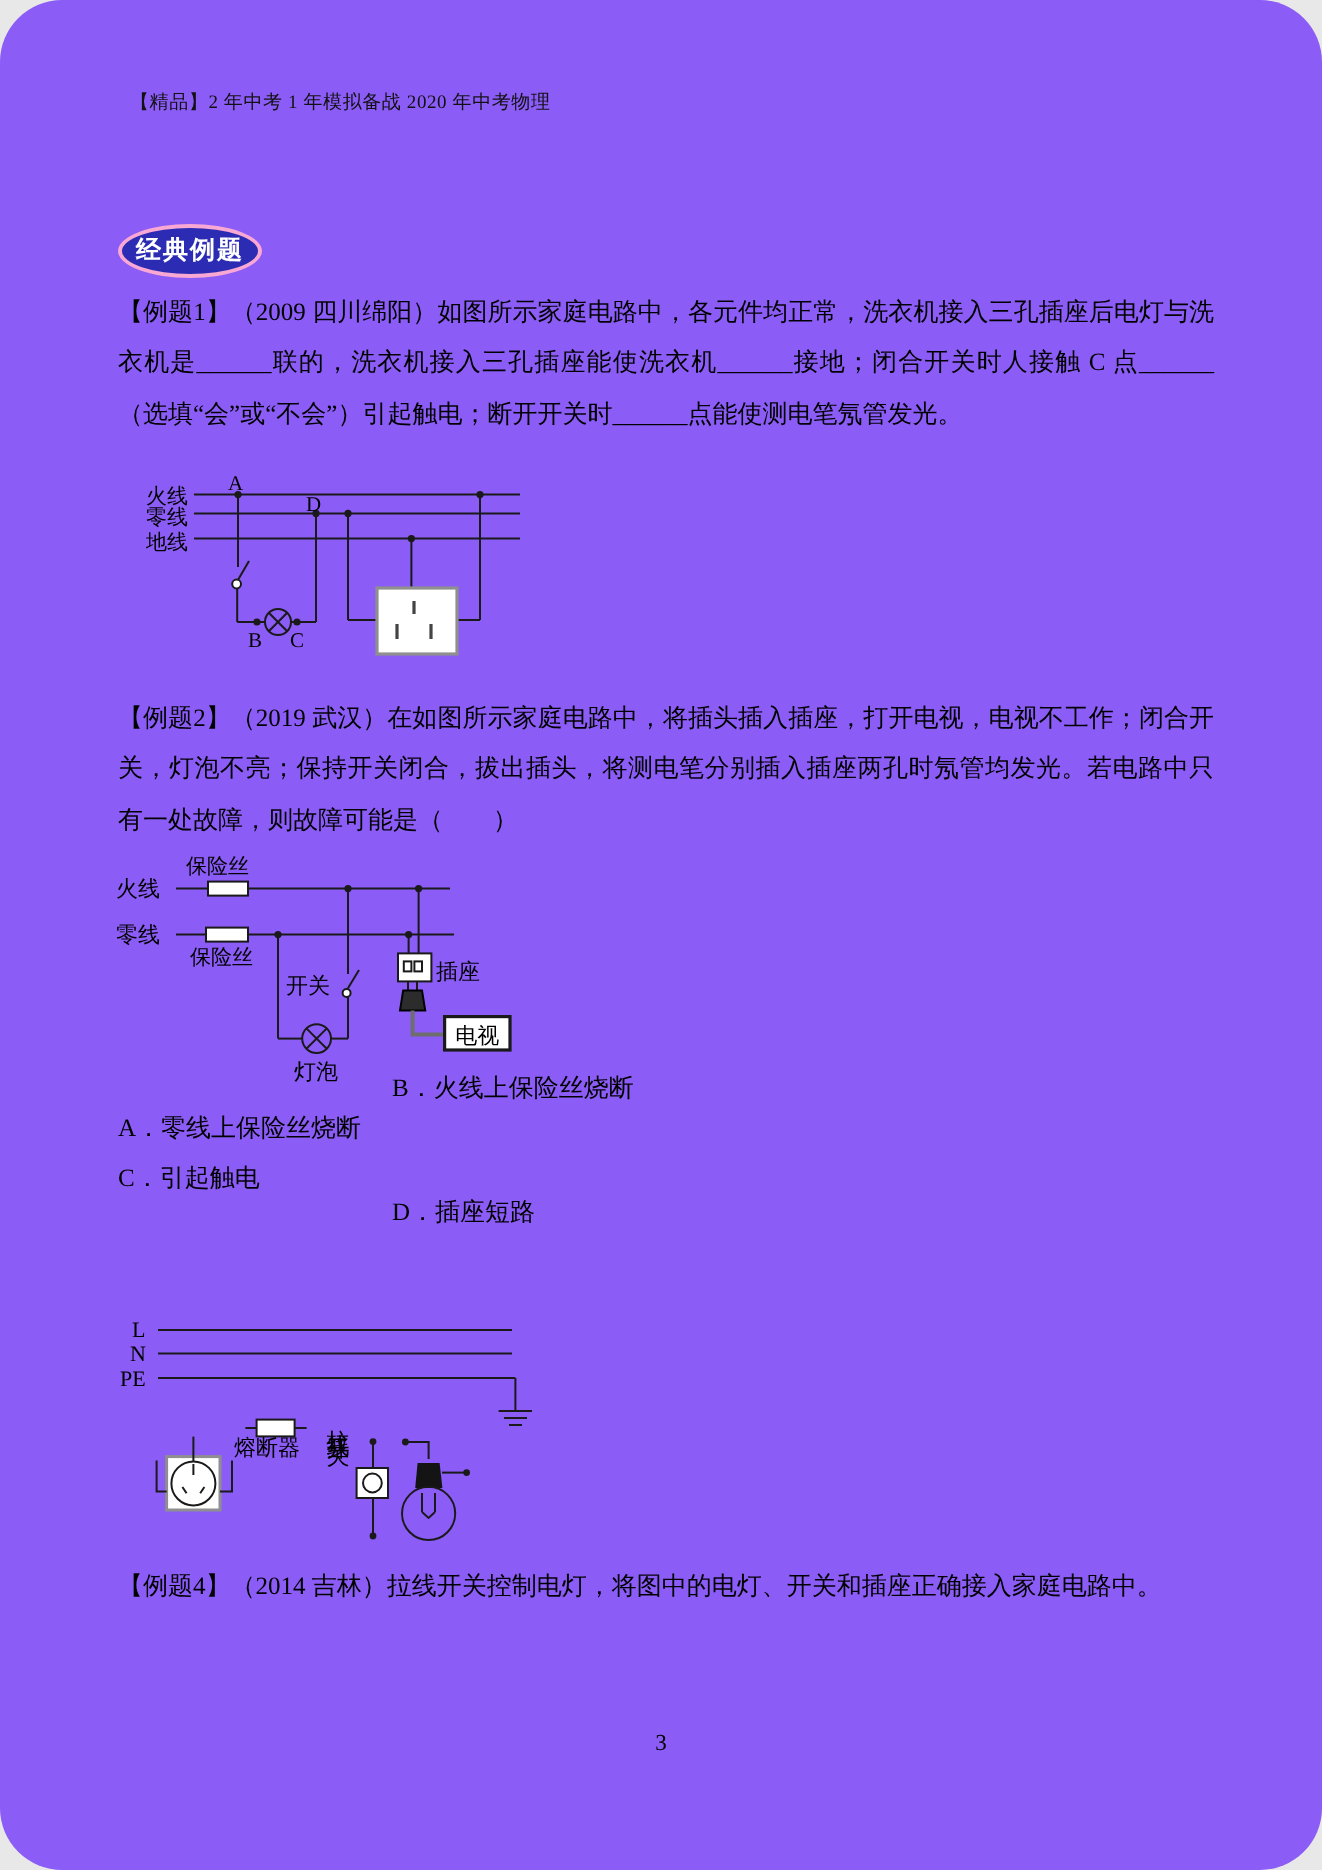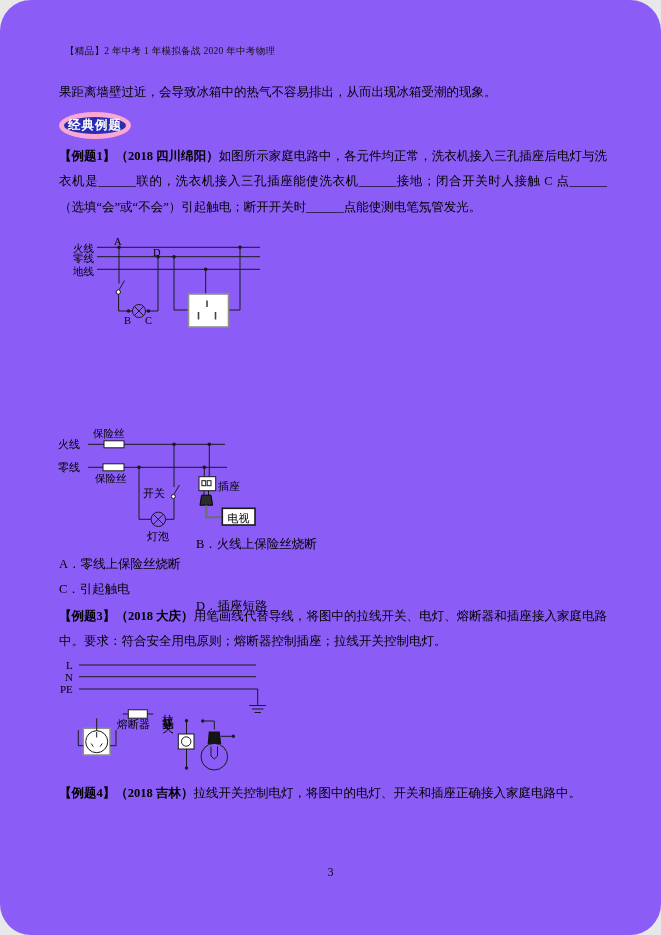--- a/index.html
+++ b/index.html
@@ -4,21 +4,21 @@
 <style>
   html,body { margin:0; padding:0; background:#e8e8e8; }
   .page {
     position:relative; width:661px; height:935px; margin:0 auto;
     background:#8b5cf6; color:#000;
     font-family:"Liberation Serif", serif; overflow:hidden;border-radius:31px;
   }
   .abs { position:absolute; }
   .header-line { font-size:9.5px; letter-spacing:0.3px; color:#111; }
   .para { font-size:12.5px; line-height:25.4px; width:548px; text-align:justify; }
-  .para b { font-weight:bold; }
+  .para b { font-weight:normal; }
   .badge {
     display:flex; align-items:center; justify-content:center;
     width:72px; height:27px; border-radius:50%;
     color:#fff; font-weight:bold; font-size:12.5px; letter-spacing:1px;
     box-sizing:border-box;
   }
   .option { position:absolute; font-size:12.5px; white-space:nowrap; }
   .pageno { position:absolute; top:866px; left:0; width:100%; text-align:center; font-size:11.5px; }
   svg { display:block; }
   svg line, svg polyline { stroke:#1a1a1a; stroke-width:1; fill:none; }
@@ -34,28 +34,27 @@
     font-size:11.5px; letter-spacing:2.5px; color:#000;
   }
 </style>
 </head>
 <body>
 
 <div class="page">
 
   <div class="abs header-line" style="left:65px; top:45px;">【精品】2 年中考 1 年模拟备战 2020 年中考物理</div>
 
-  <div class="abs para" style="left:59px; top:80px;">果距离墙壁过近，会导致冰箱中的热气不容易排出，从而出现冰箱受潮的现象。</div>
-
-  <div class="abs badge" style="left:59px; top:112px; background:#2b2bb4; border:5px solid #f9a8d4;">
+
+  <div class="abs badge" style="left:59px; top:112px; background:#2b2bb4; border:2px solid #f9a8d4;">
     <span>经典例题</span>
   </div>
 
   <div class="abs para" style="left:59px; top:144px;">
-    <b>【例题1】</b><b>（2018 四川绵阳）</b><span>如图所示家庭电路中，各元件均正常，洗衣机接入三孔插座后电灯与洗衣机是______联的，洗衣机接入三孔插座能使洗衣机______接地；闭合开关时人接触 C 点______（选填“会”或“不会”）引起触电；断开开关时______点能使测电笔氖管发光。</span>
+    <b>【例题1】</b><b>（2009 四川绵阳）</b><span>如图所示家庭电路中，各元件均正常，洗衣机接入三孔插座后电灯与洗衣机是______联的，洗衣机接入三孔插座能使洗衣机______接地；闭合开关时人接触 C 点______（选填“会”或“不会”）引起触电；断开开关时______点能使测电笔氖管发光。</span>
   </div>
 
   <div class="abs" style="left:70px; top:232px;">
     <svg width="200" height="103" viewBox="0 0 200 103">
       <g>
         <text x="3" y="19.5">火线</text>
         <text x="3" y="30">零线</text>
         <text x="3" y="42.5">地线</text>
       </g>
       <g>
@@ -103,20 +102,23 @@
       </g>
       <g>
         <text x="44" y="13">A</text>
         <text x="83" y="23.5">D</text>
         <text x="54" y="91.5">B</text>
         <text x="75" y="91.5">C</text>
       </g>
     </svg>
   </div>
 
+  <div class="abs para" style="left:59px; top:347px;">
+    <b>【例题2】</b><b>（2019 武汉）</b><span>在如图所示家庭电路中，将插头插入插座，打开电视，电视不工作；闭合开关，灯泡不亮；保持开关闭合，拔出插头，将测电笔分别插入插座两孔时氖管均发光。若电路中只有一处故障，则故障可能是（　　）</span>
+  </div>
 
   <div class="abs" style="left:55px; top:425px;">
     <svg width="210" height="122" viewBox="0 0 210 122">
       <g>
         <line x1="33" y1="19.3" x2="170" y2="19.3"></line>
         <line x1="33" y1="42.3" x2="172" y2="42.3"></line>
       </g>
       <g>
         <rect class="box" x="49" y="15.8" width="20" height="7"></rect>
       </g>
@@ -182,23 +184,20 @@
   <div class="option" style="left:196px; top:536px;">
     <span>B</span><span>．</span><span>火线上保险丝烧断</span>
   </div>
   <div class="option" style="left:59px; top:581px;">
     <span>C</span><span>．</span><span>引起触电</span>
   </div>
   <div class="option" style="left:196px; top:598px;">
     <span>D</span><span>．</span><span>插座短路</span>
   </div>
 
-  <div class="abs para" style="left:59px; top:604px;">
-    <b>【例题3】</b><b>（2018 大庆）</b><span>用笔画线代替导线，将图中的拉线开关、电灯、熔断器和插座接入家庭电路中。要求：符合安全用电原则；熔断器控制插座；拉线开关控制电灯。</span>
-  </div>
 
   <div class="abs" style="left:55px; top:652px; width:215px; height:125px;">
     <svg width="215" height="125" viewBox="0 0 215 125">
       <g>
         <line x1="24" y1="13" x2="201" y2="13"></line>
         <line x1="24" y1="24.7" x2="201" y2="24.7"></line>
         <line x1="24" y1="37" x2="202.7" y2="37"></line>
         <line x1="202.7" y1="37" x2="202.7" y2="53.5"></line>
       </g>
       <g>
@@ -243,18 +242,18 @@
         <text class="lg" x="11" y="16.5">L</text>
         <text class="lg" x="10" y="28.5">N</text>
         <text class="lg" x="5" y="41">PE</text>
         <text class="lg" x="62" y="75.5">熔断器</text>
       </g>
     </svg>
     <div class="vlabel" style="left:105px; top:53px;">拉线开关</div>
   </div>
 
   <div class="abs para" style="left:59px; top:781px;">
-    <b>【例题4】</b><b>（2018 吉林）</b><span>拉线开关控制电灯，将图中的电灯、开关和插座正确接入家庭电路中。</span>
+    <b>【例题4】</b><b>（2014 吉林）</b><span>拉线开关控制电灯，将图中的电灯、开关和插座正确接入家庭电路中。</span>
   </div>
 
   <div class="pageno">3</div>
 
 </div>
 
 </body></html>

